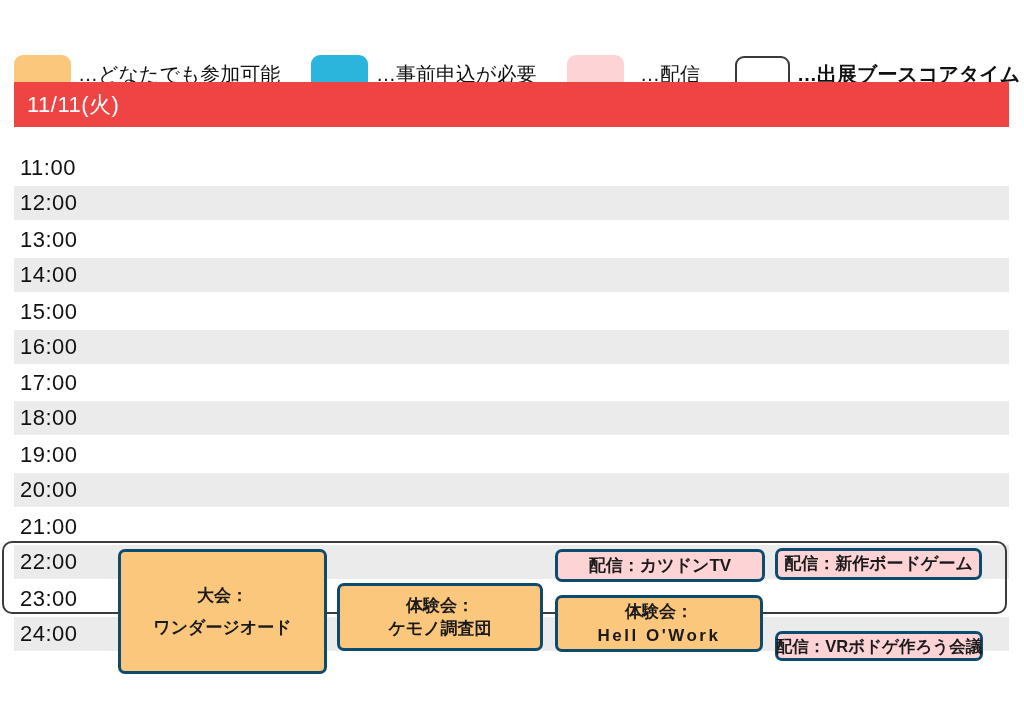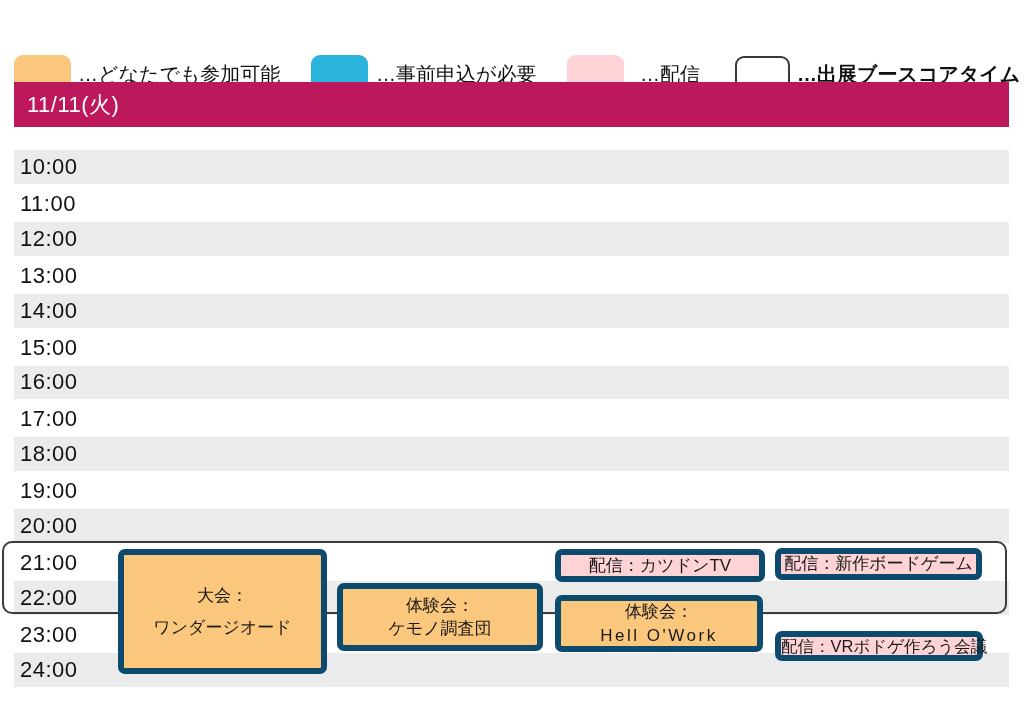--- a/index.html
+++ b/index.html
@@ -37,23 +37,23 @@
 
   
   .core-box{
     position:absolute;border:2.5px solid #3c3c3c;border-radius:10px;
     box-sizing:border-box;z-index:1;background:transparent;
   }
 
   
   .events{position:absolute;left:0;top:0;z-index:2;}
   .event{
-    position:absolute;z-index:2;border:6px solid #0c4a6e;border-radius:7px;
-    box-sizing:border-box;display:flex;flex-direction:column;
-    justify-content:center;text-align:center;font-size:17px;line-height:1.38;color:#1a1a1a;
+    position:absolute;z-index:2;border:3px solid #0c4a6e;border-radius:7px;
+    box-sizing:border-box;display:flex;flex-direction:column;align-items:center;
+    justify-content:center;text-align:center;font-size:17px;line-height:1.38;color:#1a1a1a;font-weight:bold;
   }
   .event-line{white-space:nowrap;}
   [data-name="event-hell-o-work"] .event-line:nth-child(2){letter-spacing:2.5px;}
   [data-name="event-vr-bodoge"]{font-size:16.5px;margin-top:48px;}
 </style>
 </head>
 <body>
 
 <div class="canvas" data-name="event-schedule-page">
   <div class="legend" id="legend" data-name="legend">
@@ -68,29 +68,26 @@
       <div class="legend-item pos2" data-name="legend-item-stream">
         <span class="swatch" data-name="legend-swatch-stream" style="background: rgb(254, 211, 214);"></span>
         <span class="legend-label" data-name="legend-label">…配信</span>
       </div>
       <div class="legend-item pos3" data-name="legend-item-booth-core-time">
         <span class="swatch outlined" data-name="legend-swatch-booth-core-time" style="background: rgb(255, 255, 255);"></span>
         <span class="legend-label" data-name="legend-label">…出展ブースコアタイム</span>
       </div>
     </div>
 
-  <div class="date-bar" data-name="date-header" style="background: #be185d;">
+  <div class="date-bar" data-name="date-header" style="background: #ef4444;">
     <span data-name="date-header-label">11/11(火)</span>
   </div>
 
   <div class="timetable" data-name="timetable">
     <div class="rows" id="rows" data-name="time-rows">
-        <div class="row alt" data-name="time-row-1000">
-          <span class="time-label" data-name="time-label">10:00</span>
-        </div>
         <div class="row" data-name="time-row-1100">
           <span class="time-label" data-name="time-label">11:00</span>
         </div>
         <div class="row alt" data-name="time-row-1200">
           <span class="time-label" data-name="time-label">12:00</span>
         </div>
         <div class="row" data-name="time-row-1300">
           <span class="time-label" data-name="time-label">13:00</span>
         </div>
         <div class="row alt" data-name="time-row-1400">

